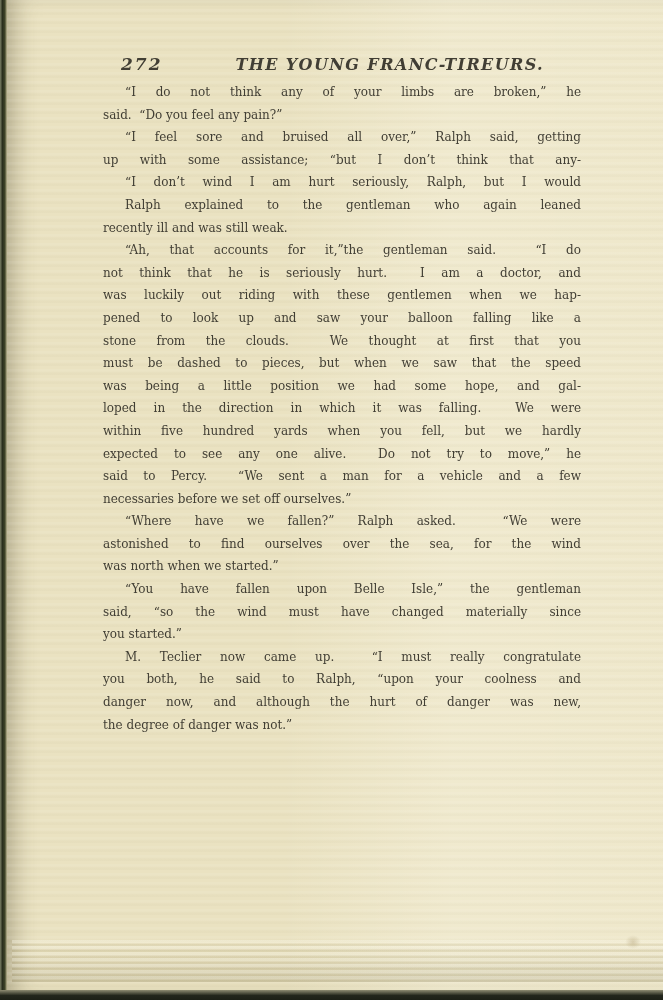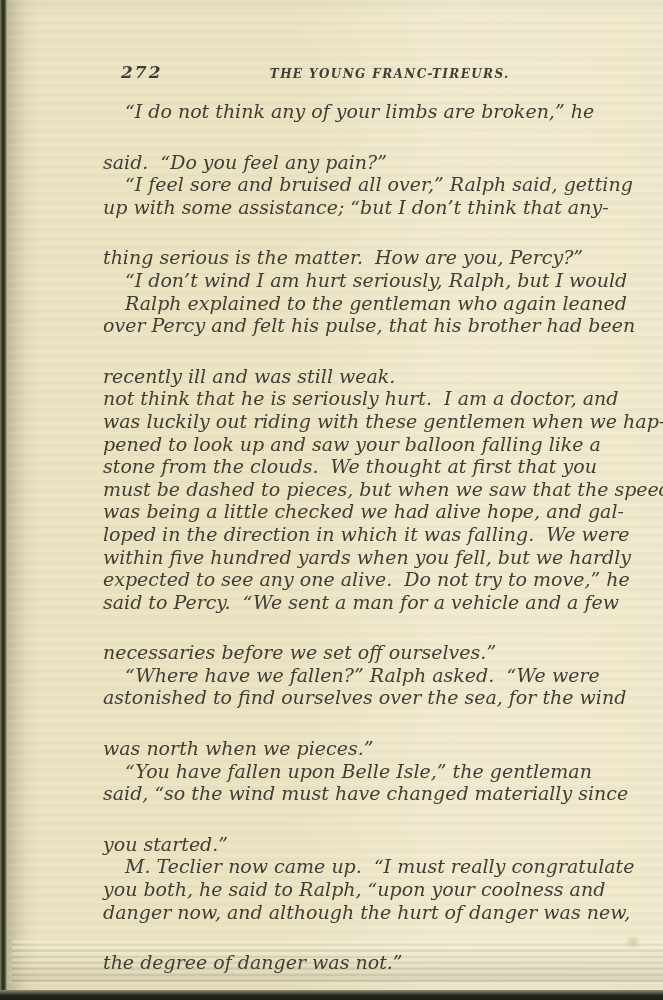--- a/index.html
+++ b/index.html
@@ -96,95 +96,91 @@
   .running-head {
     position: absolute;
     left: 97px;
     top: 54px;
     width: 478px;
     display: flex;
     align-items: baseline;
     font-style: italic;
     color: var(--ink, #413e34);
     z-index: 4;
-    margin-top: 8px;
   }
   .page-number {
     font-size: 17px;
     font-weight: 600;
     letter-spacing: 2px;
     padding-left: 18px;
   }
   .running-title {
     flex: 1;
     text-align: center;
     font-weight: bold;
-    font-size: 12px;
+    font-size: 16px;
     letter-spacing: 1.4px;
     padding-left: 36px;
     white-space: nowrap;
   }
   .text-block {
     position: absolute;
     left: 97px;
-    top: 100px;
+    top: 81px;
     width: 478px;
     color: var(--ink, #413e34);
-    font-size: 19px;
+    font-size: 12px;
     line-height: 22.6px;
     z-index: 4;
-    font-style: italic;
   }
   .line {
     height: 22.6px;
     text-align: justify;
     text-align-last: justify;
     text-justify: inter-word;
     white-space: nowrap;
   }
   .line.last {
     text-align-last: left;
-    margin-top: 28px;
   }
   .line.indent {
     text-indent: 22px;
   }
 </style>
 </head>
 <body>
 
 <div class="paper">
   <div class="running-head">
     <span class="page-number">272</span>
     <span class="running-title">THE YOUNG FRANC-TIREURS.</span>
   </div>
   <div class="text-block">
       <div class="line indent">“I do not think any of your limbs are broken,” he</div>
       <div class="line last">said.&nbsp; “Do you feel any pain?”</div>
       <div class="line indent">“I feel sore and bruised all over,” Ralph said, getting</div>
       <div class="line">up with some assistance; “but I don’t think that any-</div>
-      <div class="line last">thing serious is the matter.&nbsp; How are you, Percy?”</div>
       <div class="line indent">“I don’t wind I am hurt seriously, Ralph, but I would</div>
       <div class="line indent">Ralph explained to the gentleman who again leaned</div>
-      <div class="line">over Percy and felt his pulse, that his brother had been</div>
       <div class="line last">recently ill and was still weak.</div>
+      <div class="line indent">“Ah, that accounts for it,”the gentleman said.&nbsp; “I do</div>
       <div class="line">not think that he is seriously hurt.&nbsp; I am a doctor, and</div>
       <div class="line">was luckily out riding with these gentlemen when we hap-</div>
       <div class="line">pened to look up and saw your balloon falling like a</div>
       <div class="line">stone from the clouds.&nbsp; We thought at first that you</div>
       <div class="line">must be dashed to pieces, but when we saw that the speed</div>
-      <div class="line">was being a little checked we had alive hope, and gal-</div>
+      <div class="line">was being a little position we had some hope, and gal-</div>
       <div class="line">loped in the direction in which it was falling.&nbsp; We were</div>
       <div class="line">within five hundred yards when you fell, but we hardly</div>
       <div class="line">expected to see any one alive.&nbsp; Do not try to move,” he</div>
       <div class="line">said to Percy.&nbsp; “We sent a man for a vehicle and a few</div>
       <div class="line last">necessaries before we set off ourselves.”</div>
       <div class="line indent">“Where have we fallen?” Ralph asked.&nbsp; “We were</div>
       <div class="line">astonished to find ourselves over the sea, for the wind</div>
-      <div class="line last">was north when we pieces.”</div>
+      <div class="line last">was north when we started.”</div>
       <div class="line indent">“You have fallen upon Belle Isle,” the gentleman</div>
       <div class="line">said, “so the wind must have changed materially since</div>
       <div class="line last">you started.”</div>
       <div class="line indent">M. Teclier now came up.&nbsp; “I must really congratulate</div>
       <div class="line">you both, he said to Ralph, “upon your coolness and</div>
       <div class="line">danger now, and although the hurt of danger was new,</div>
       <div class="line last">the degree of danger was not.”</div>
     </div>
   <div class="fore-edge"></div>
   <div class="foxing-spot"></div>

